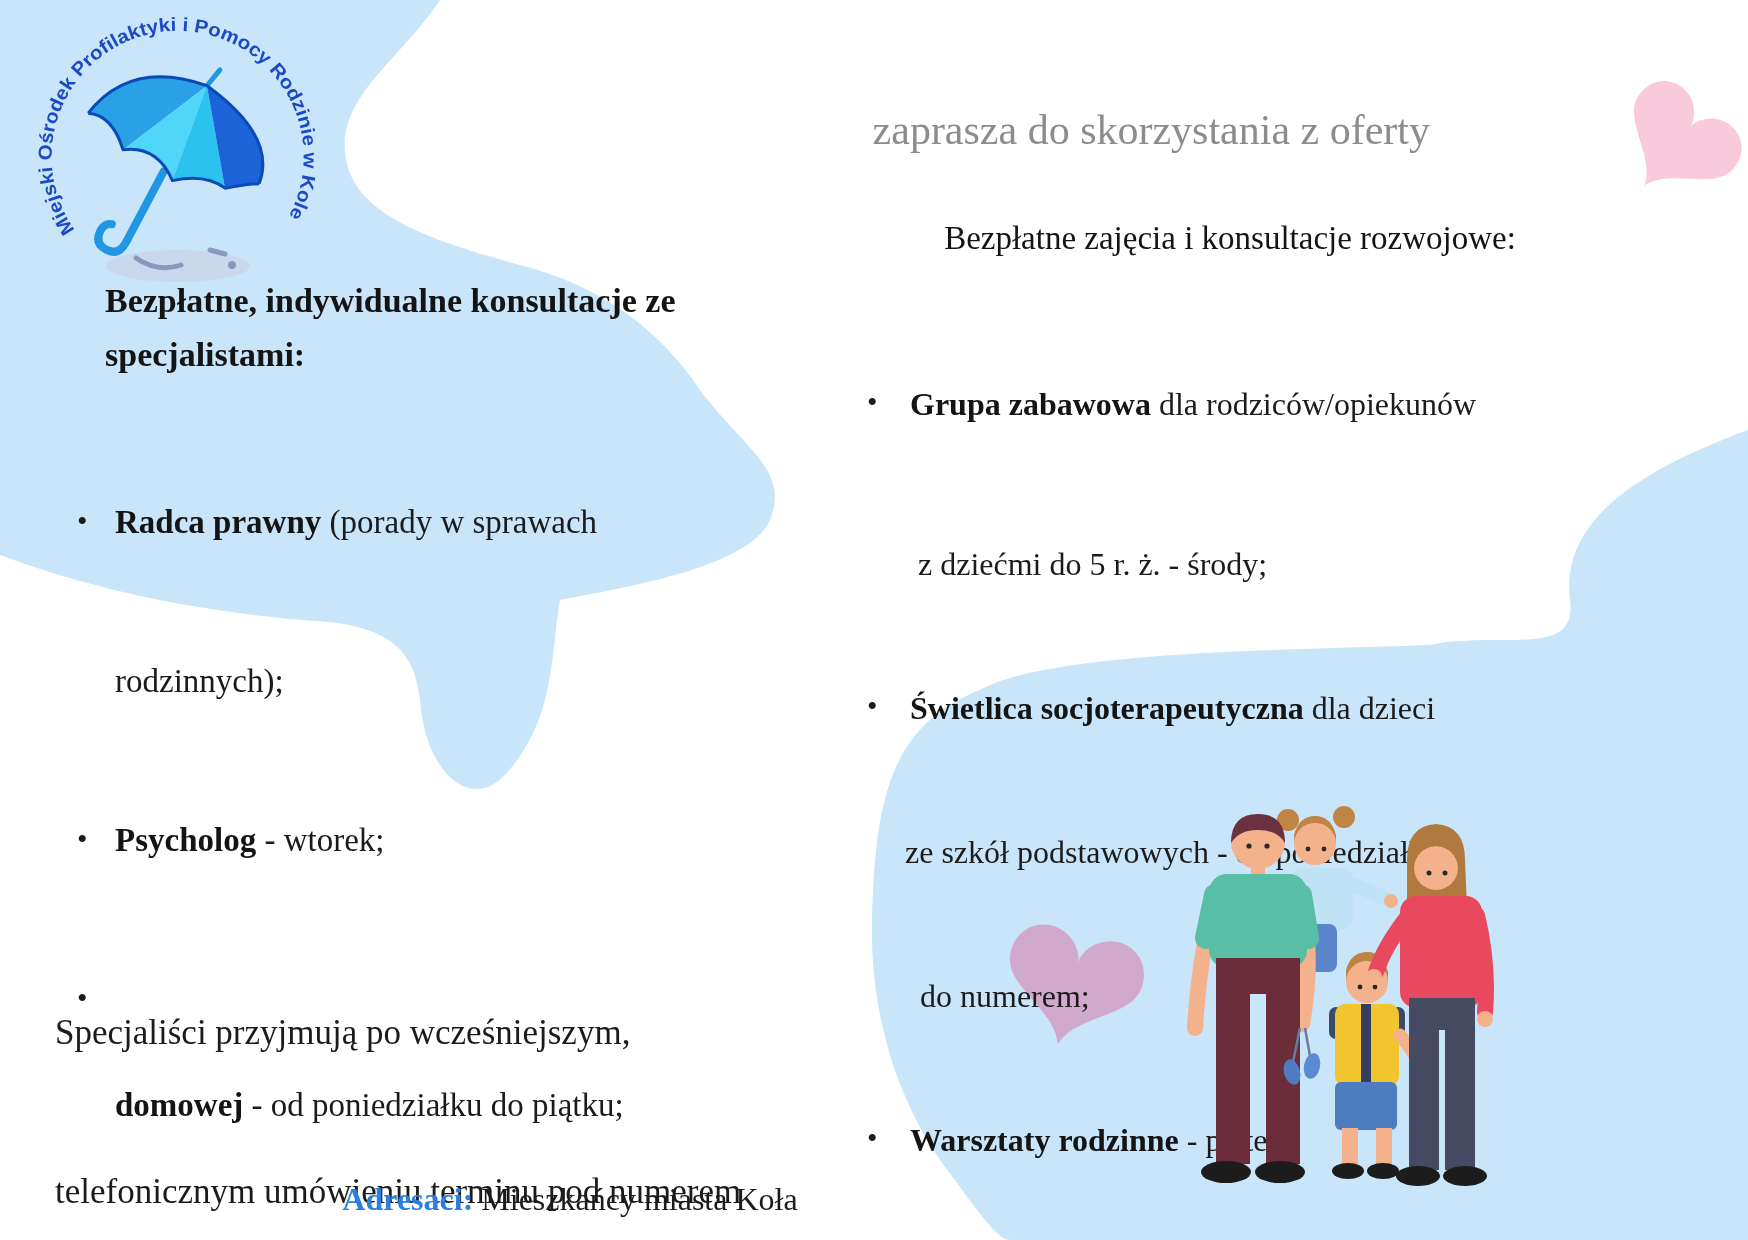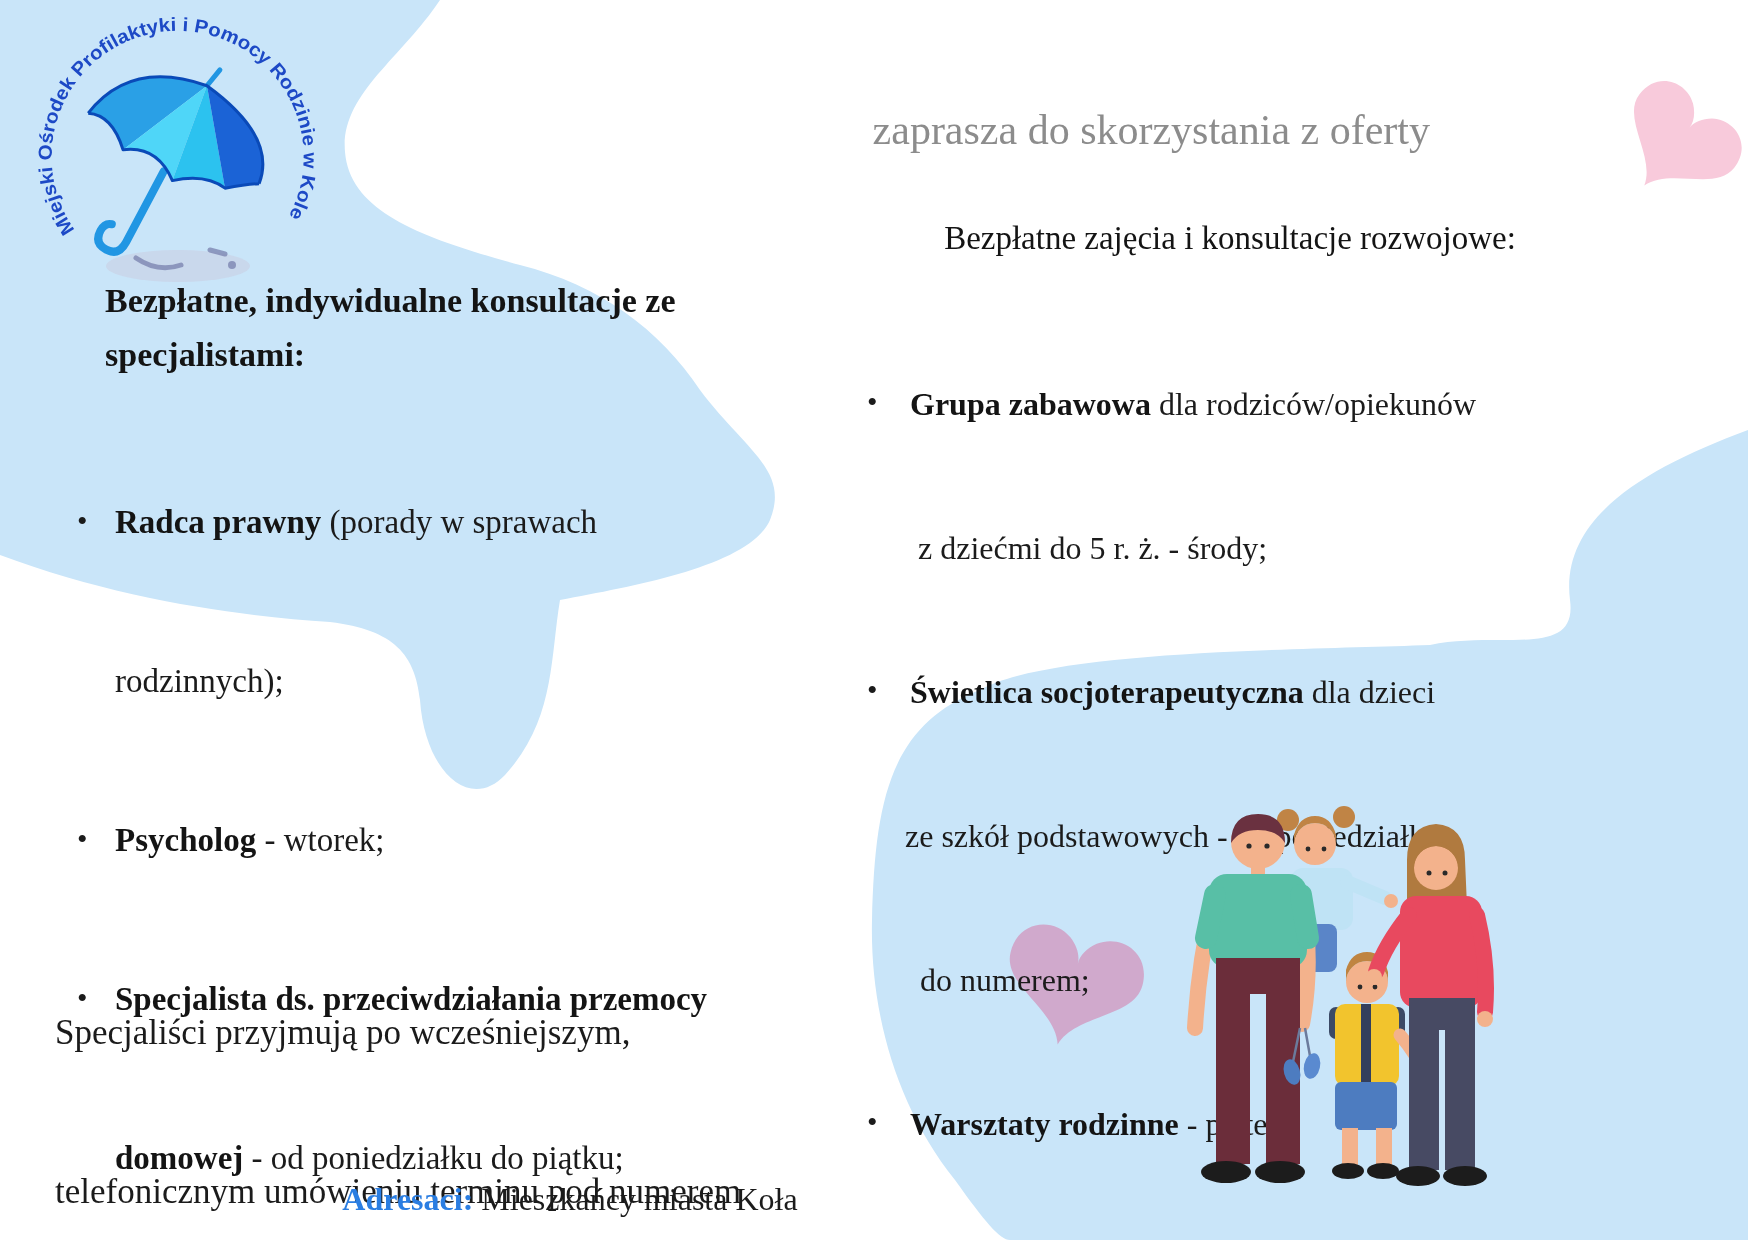--- a/index.html
+++ b/index.html
@@ -100,33 +100,33 @@
   </svg>
 
   <div class="subtitle">zaprasza do skorzystania z oferty</div>
 
   <div class="lheading">Bezpłatne, indywidualne konsultacje ze specjalistami:</div>
 
   <div class="list left-list">
     <div class="line"><span class="dot">•</span><b>Radca prawny</b><span> (porady w sprawach</span></div>
     <div class="line"><b></b><span>rodzinnych);</span></div>
     <div class="line"><span class="dot">•</span><b>Psycholog</b><span> - wtorek;</span></div>
-    <div class="line"><span class="dot">•</span><b>Specjalista ds. przeciwdziałania przemocy</b><span></span></div>
+    <div class="line"><span class="dot">•</span><span></span></div>
     <div class="line"><b>domowej</b><span> - od poniedziałku do piątku;</span></div>
     
     
     
     
   </div>
 
   <div class="rheading">Bezpłatne zajęcia i konsultacje rozwojowe:</div>
 
   <div class="list right-list">
     <div class="line"><span class="dot">•</span><b>Grupa zabawowa</b><span> dla rodziców/opiekunów</span></div>
-    <div class="line" style="padding-left:63px;"><b></b><span>z dziećmi do 5 r. ż. - środy;</span></div>
+    <div class="line" style="padding-left:63px;margin-top:16px;"><b></b><span>z dziećmi do 5 r. ż. - środy;</span></div>
     <div class="line"><span class="dot">•</span><b>Świetlica socjoterapeutyczna</b><span> dla dzieci</span></div>
     <div class="line" style="padding-left:50px;"><b></b><span>ze szkół podstawowych - od poniedziałku</span></div>
     <div class="line" style="padding-left:65px;"><b></b><span>do numerem;</span></div>
     <div class="line"><span class="dot">•</span><b>Warsztaty rodzinne</b><span> - piątek;</span></div>
     
     
     
     
     
     

